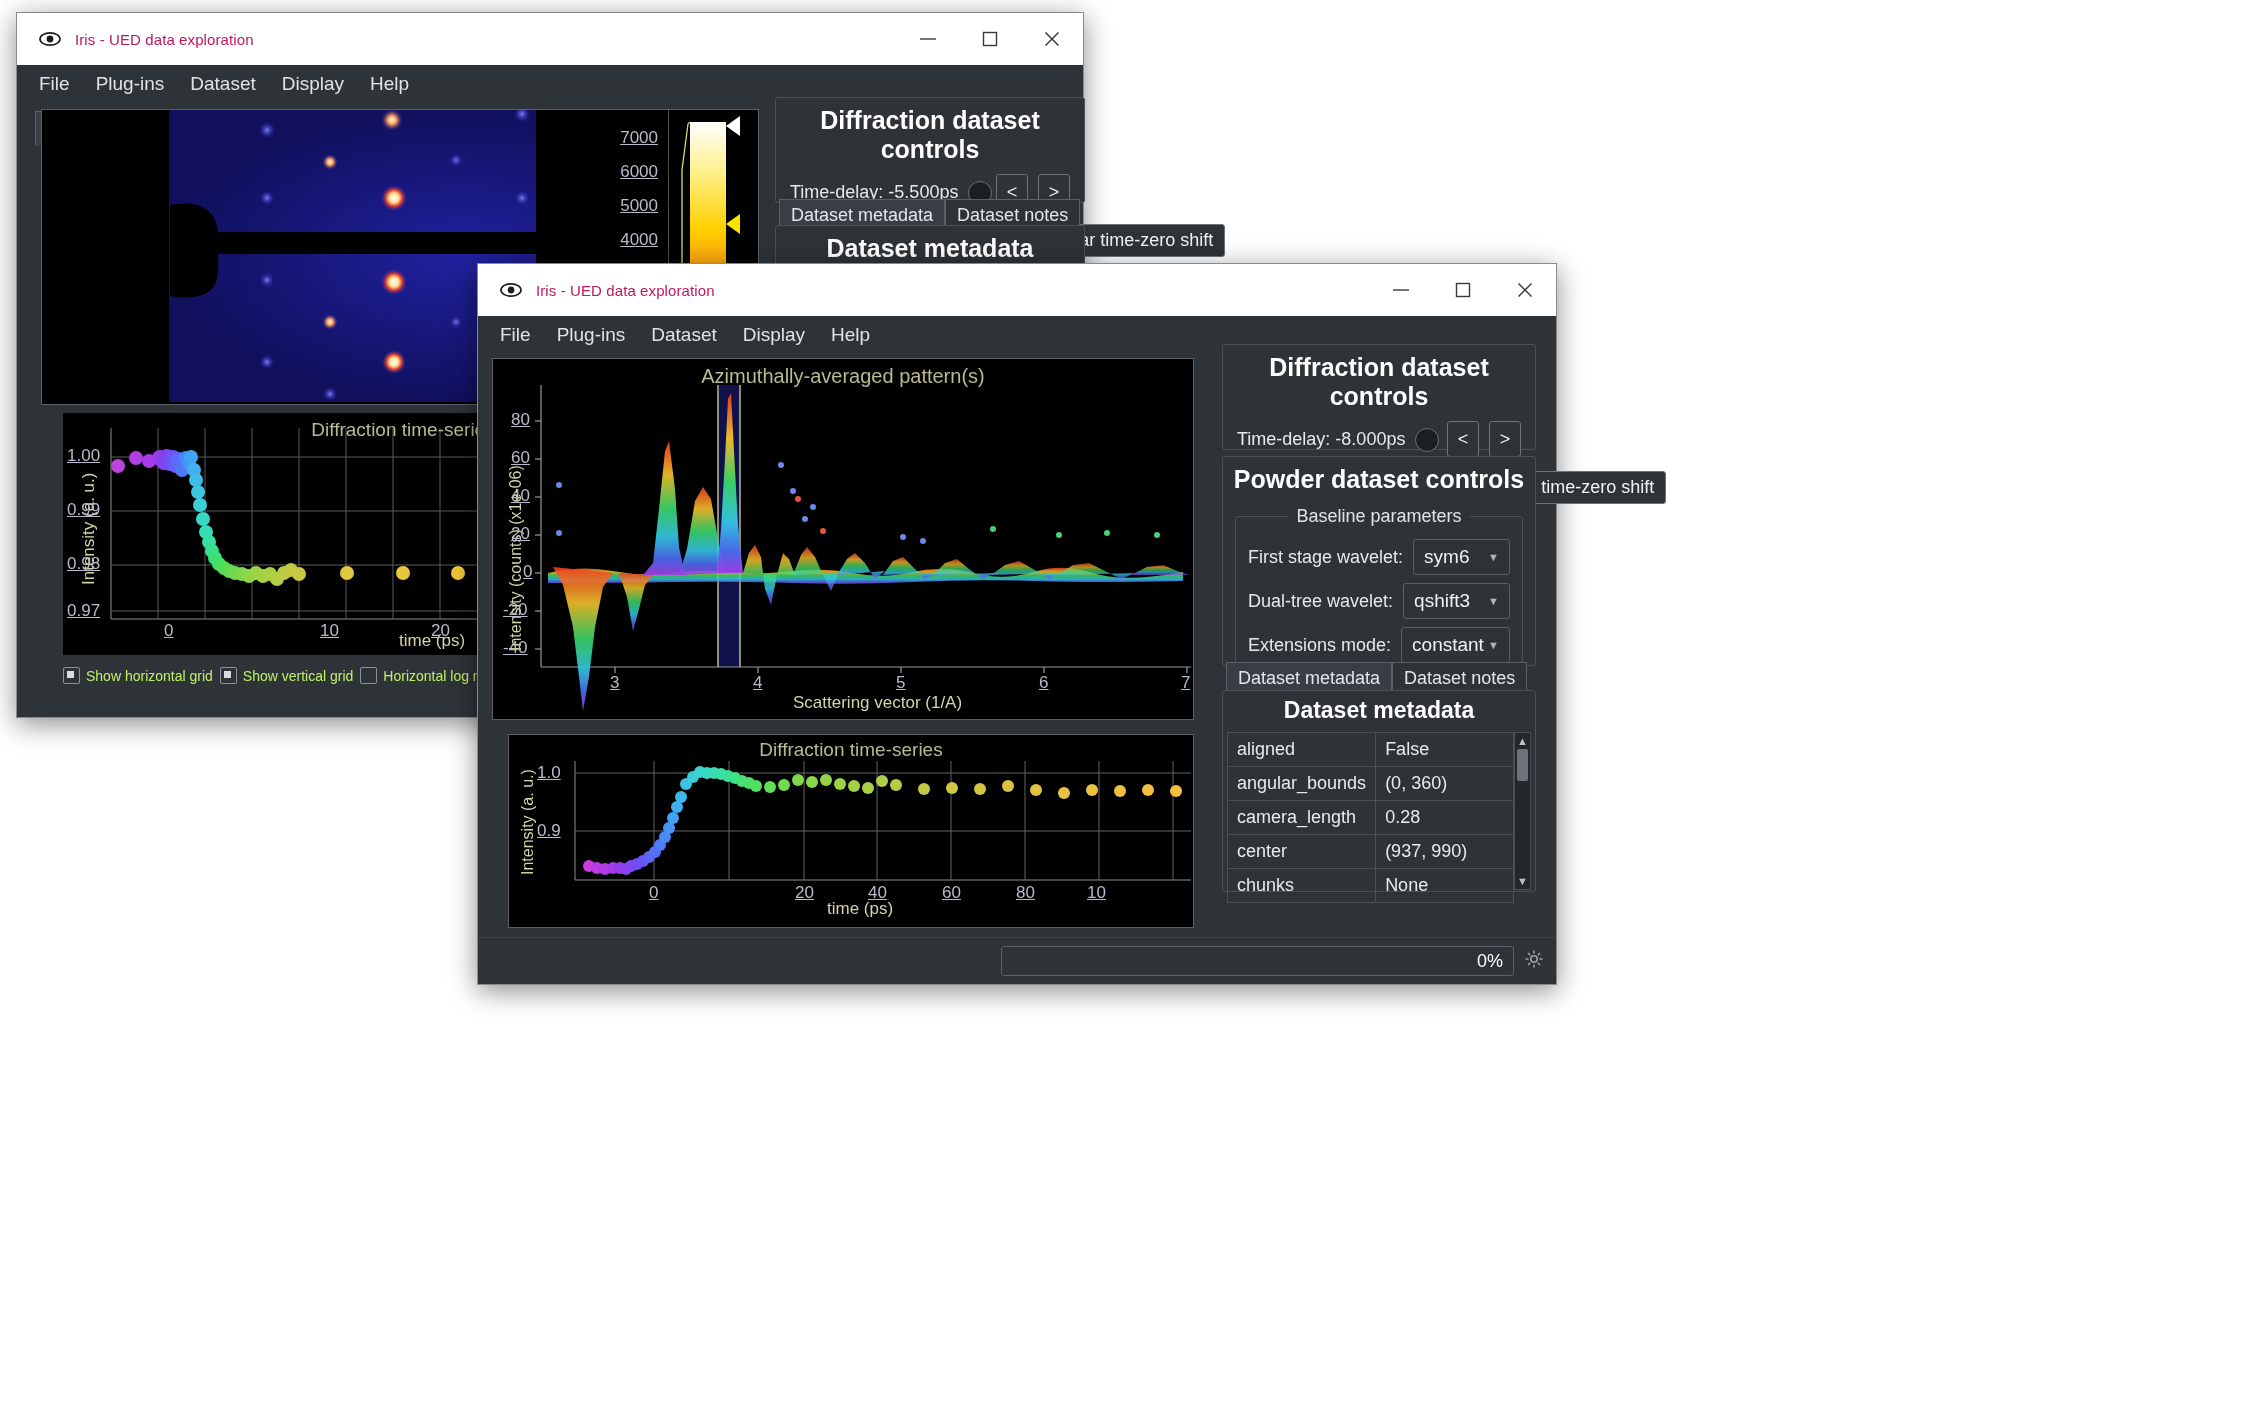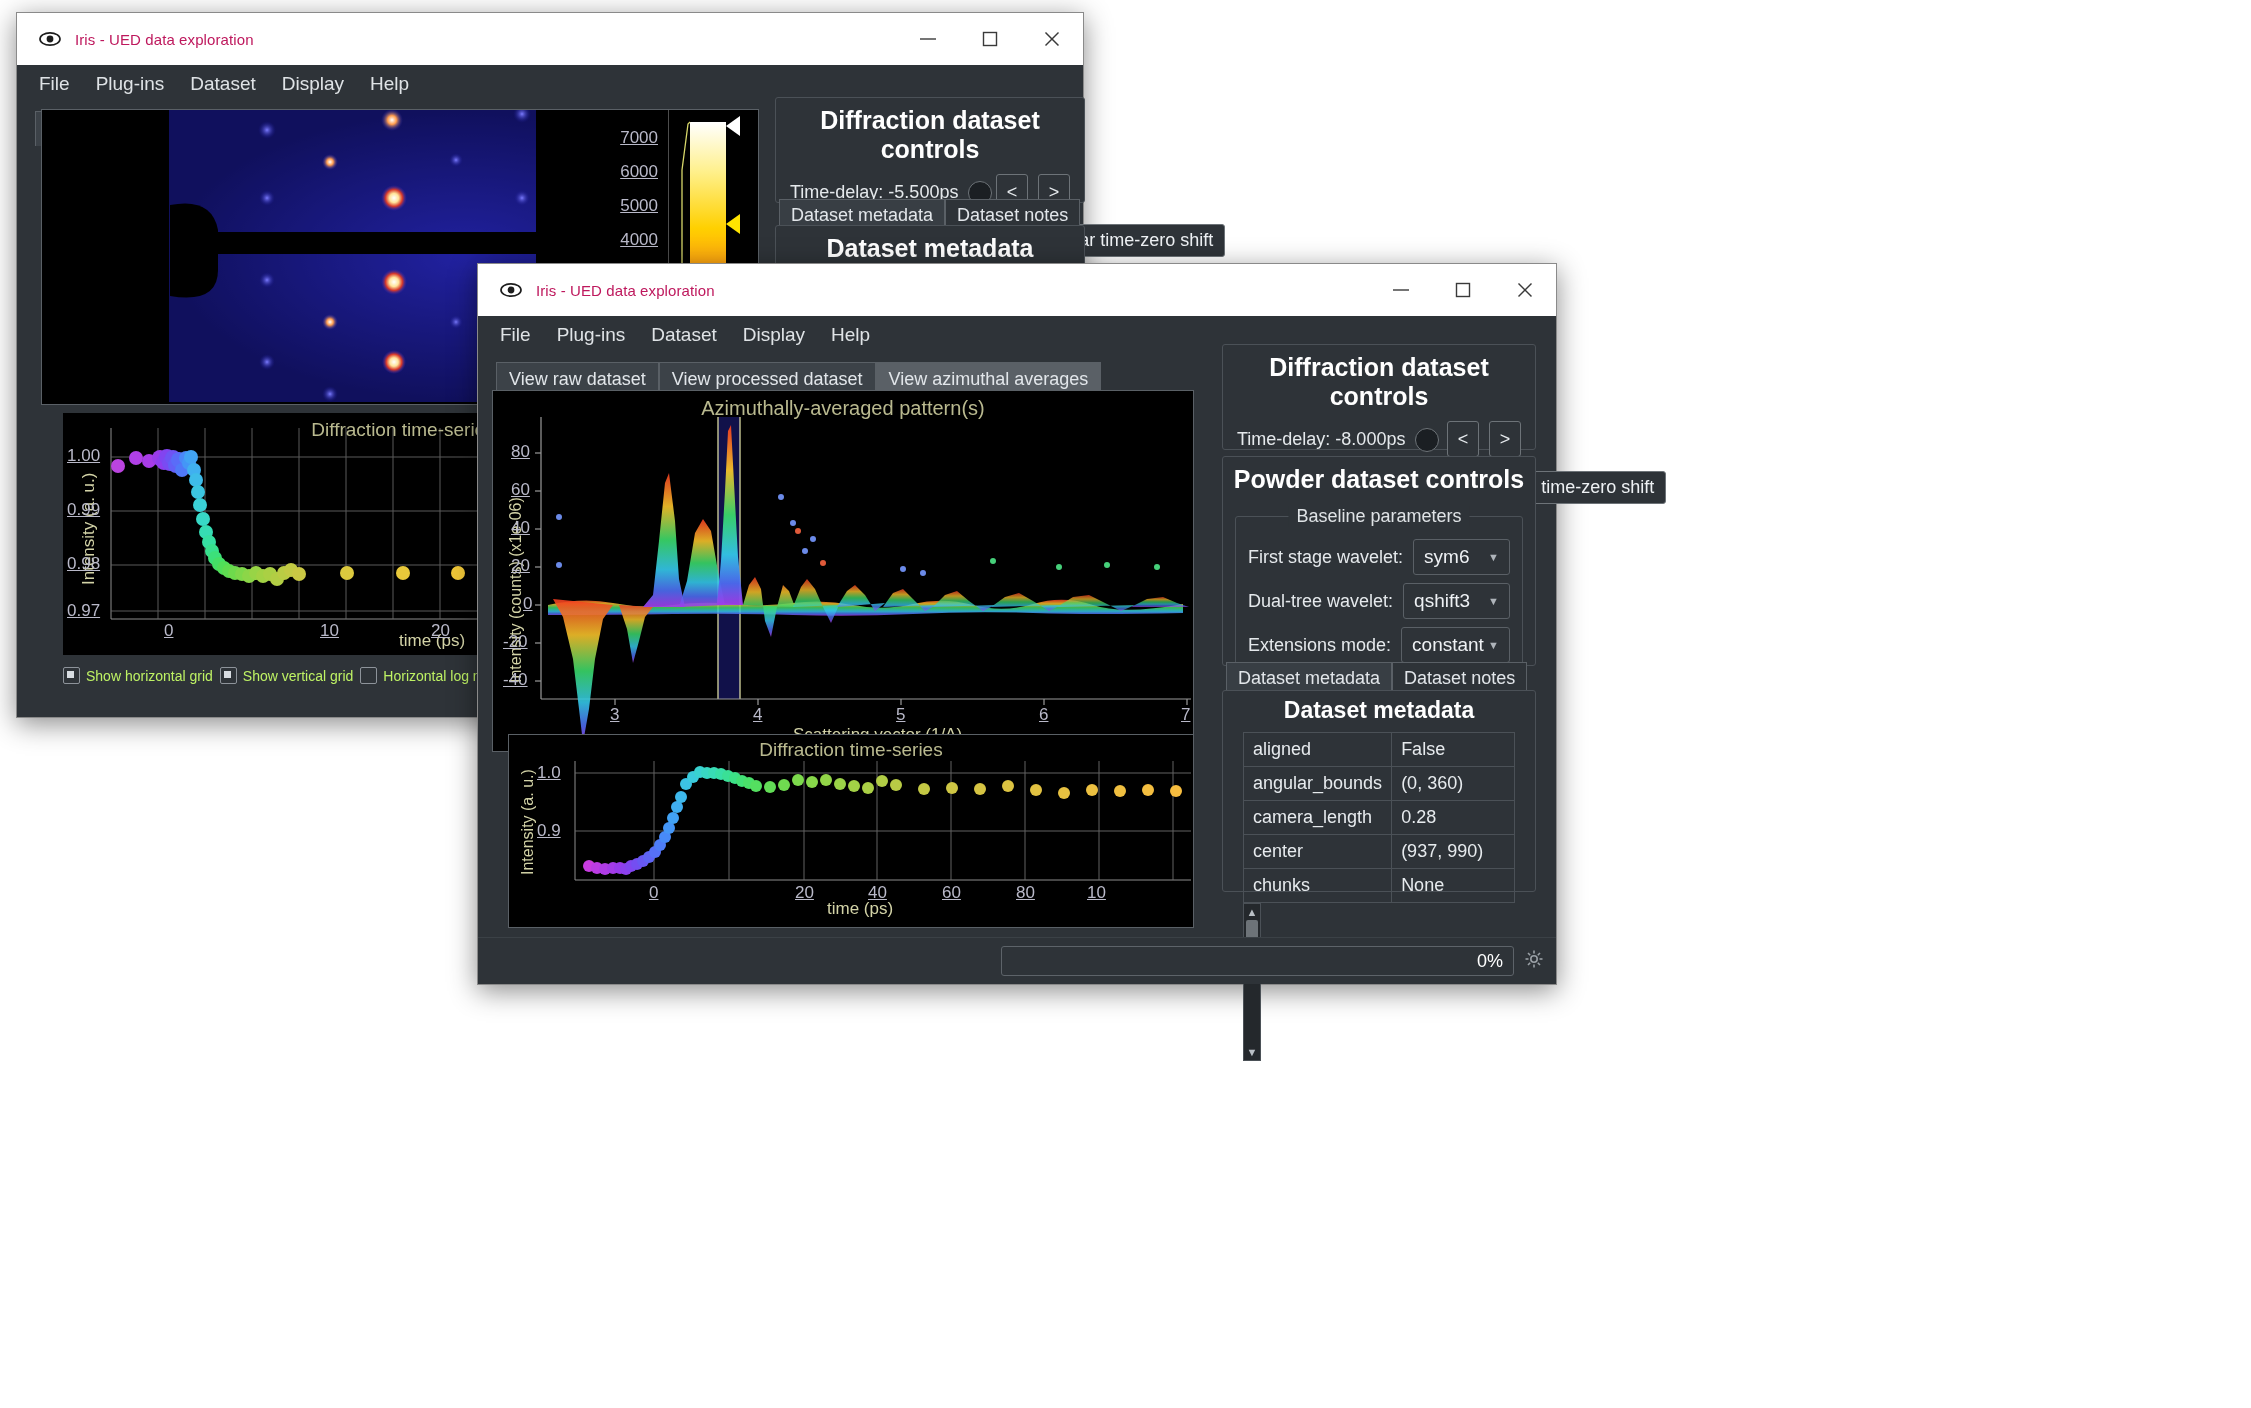--- a/index.html
+++ b/index.html
@@ -403,21 +403,21 @@
     <span class="menuitem">Display</span>
     <span class="menuitem">Help</span>
   </div>
 
   <div class="tabrow">
     <span class="tab">View raw dataset</span>
     <span class="tab">View processed dataset</span>
     <span class="tab sel">View azimuthal averages</span>
   </div>
 
-  <div class="plotbox" style="position:absolute;left:14px;top:94px;width:700px;height:360px;border:1px solid #5a6066;margin-top:32px;">
+  <div class="plotbox" style="position:absolute;left:14px;top:94px;width:700px;height:360px;border:1px solid #5a6066;">
     <div class="ptitle" style="top:6px;font-size:20px;">Azimuthally-averaged pattern(s)</div>
     <svg width="698" height="358">
       <defs>
         <linearGradient id="rb" x1="0" y1="0" x2="0" y2="1">
           <stop offset="0%" stop-color="#f03a20"></stop>
             <stop offset="25%" stop-color="#f5c12a"></stop>
           <stop offset="50%" stop-color="#3ad86a"></stop>
             <stop offset="72%" stop-color="#34c6e8"></stop>
           <stop offset="88%" stop-color="#4d6bf0"></stop>
             <stop offset="100%" stop-color="#a23ce8"></stop>
@@ -669,21 +669,21 @@
     </div>
   </div>
 
   <div class="subtabs" style="position:absolute;left:748px;top:398px;">
     <span class="subtab sel">Dataset metadata</span>
     <span class="subtab">Dataset notes</span>
   </div>
 
   <div class="panel" style="position:absolute;left:744px;top:426px;width:312px;height:200px;">
     <div class="panel-title" style="font-size:23px;padding:6px 0 8px 0;">Dataset metadata</div>
-    <div style="display:flex;margin:0 20px;flex-direction:column;">
+    <div style="display:flex;margin:0 4px;">
       <table class="meta">
         <tbody>
             <tr>
           <td class="k">aligned</td>
           <td>False</td>
         </tr>
         <tr>
           <td class="k">angular_bounds</td>
           <td>(0, 360)</td>
         </tr>

